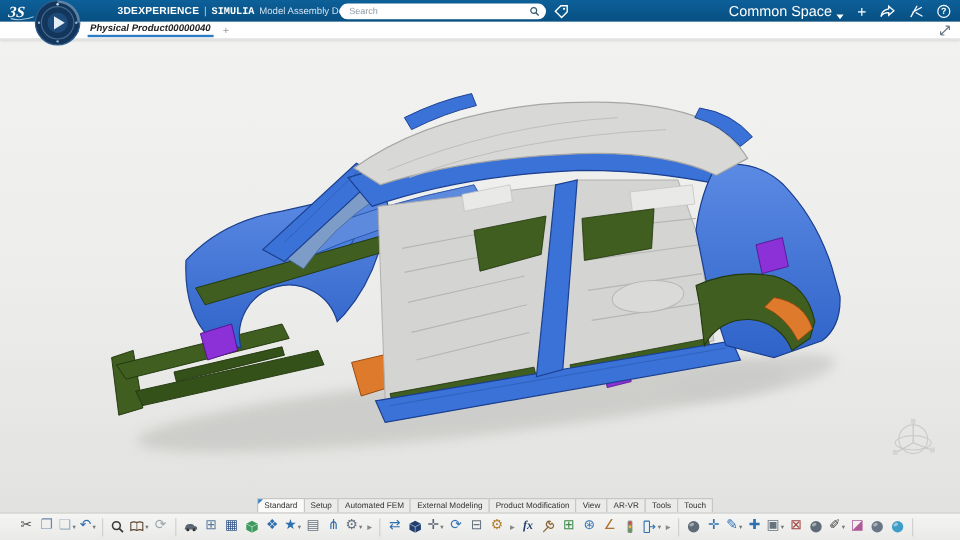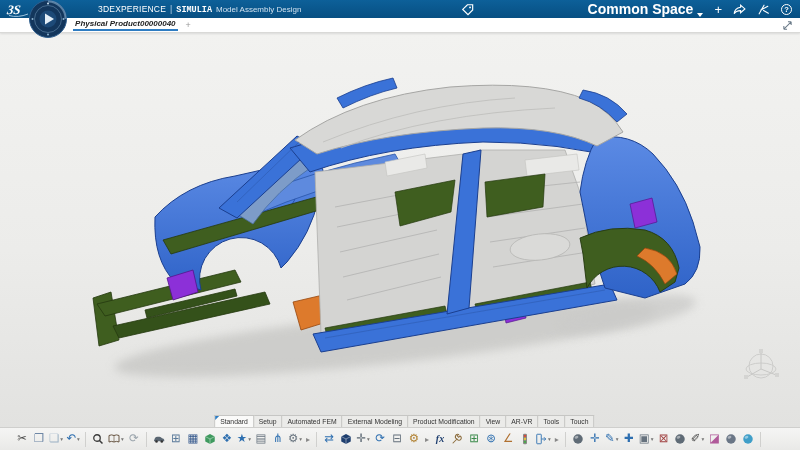--- a/index.html
+++ b/index.html
@@ -5,30 +5,30 @@
   * { margin:0; padding:0; box-sizing:border-box; }
   html,body { width:800px; height:450px; overflow:hidden; }
   body { font-family:"Liberation Sans", sans-serif; background:#e8e8e6; }
   .app { position:relative; width:800px; height:450px; display:flex; flex-direction:column; }
 
   
   .topbar { position:relative; height:18px; background:linear-gradient(#0d6099,#074f82); display:flex; align-items:center; padding:0 8px 0 6px; z-index:30; }
   .logo3ds { width:26px; height:16px; flex:0 0 auto; }
   .compass { position:absolute; left:28px; top:-1px; width:40px; height:40px; z-index:40; cursor:pointer; }
   .titlewrap { margin-left:66px; display:flex; align-items:baseline; gap:4px; white-space:nowrap; }
-  .brand { color:#fff; font-weight:normal; font-size:8.5px; letter-spacing:.2px; }
+  .brand { color:#fff; font-weight:bold; font-size:8.5px; letter-spacing:.2px; }
   .tdiv { color:#bcd4e6; font-size:8.5px; }
   .appname { color:#fff; font-weight:bold; font-size:8.5px;font-family:Liberation Mono, monospace; }
   .module { color:#cfe0ee; font-size:8px; }
   .searchpill { position:absolute; left:283px; top:3px; width:172px; height:12.5px; background:#fff; border-radius:7px; display:flex; align-items:center; padding:0 5px 0 8px; }
   .searchpill input { flex:1; border:none; outline:none; font-size:7.5px; color:#334; background:transparent; font-family:inherit; }
   .searchpill input::placeholder { color:#8a9aa6; }
   .tagbtn { position:absolute; left:461px; top:2.5px; width:14px; height:14px; cursor:pointer; }
   .topright { margin-left:auto; display:flex; align-items:center; gap:11px; }
-  .space { display:flex; align-items:flex-end; gap:4px; color:#fff; font-size:14px; cursor:pointer;font-weight:bold; }
+  .space { display:flex; align-items:flex-end; gap:4px; color:#fff; font-size:12px; cursor:pointer; }
   .caret { width:0; height:0; border-left:3px solid transparent; border-right:3px solid transparent; border-top:4px solid #fff; }
   .tico { color:#fff; font-size:11px; line-height:1; cursor:pointer; display:flex; align-items:center; }
   .helpico { width:11px; height:11px; border:1px solid #fff; border-radius:50%; color:#fff; font-size:7.5px; font-weight:bold; display:flex; align-items:center; justify-content:center; cursor:pointer; }
 
   
   .docbar { position:relative; height:15px; background:#fff; border-bottom:1px solid #d9d9d7; box-shadow:0 1px 2px rgba(0,0,0,.10); display:flex; align-items:center; padding-left:60px; z-index:20; }
   .homeico { font-size:10px; color:#3a3a3a; margin-right:7px; cursor:pointer; line-height:1; }
   .doctab { font-size:8px; font-weight:bold; font-style:italic; color:#222; border-bottom:2px solid #2e7cc2; padding:0 2px 1px 2px; cursor:pointer; }
   .newtab { font-size:9px; color:#999; margin-left:8px; cursor:pointer; }
   .expandico { position:absolute; right:7px; top:2px; cursor:pointer; }
@@ -112,20 +112,27 @@
       <circle cx="20" cy="4.5" r="1" fill="#cfe2f2"></circle>
         <circle cx="20" cy="35.5" r="1" fill="#8fb4d2"></circle>
       <circle cx="4.5" cy="20" r="1" fill="#8fb4d2"></circle>
         <circle cx="35.5" cy="20" r="1" fill="#8fb4d2"></circle>
     </svg>
     <div class="titlewrap">
       <span class="brand">3DEXPERIENCE</span>
       <span class="tdiv">|</span>
       <span class="appname">SIMULIA</span>
       <span class="module">Model Assembly Design</span>
+    </div>
+    <div class="searchpill">
+      <input type="text" placeholder="Search" style="">
+      <svg width="9" height="9" viewBox="0 0 24 24">
+          <circle cx="10" cy="10" r="6.5" fill="none" stroke="#35586f" stroke-width="2.6"></circle>
+          <line x1="15" y1="15" x2="21" y2="21" stroke="#35586f" stroke-width="3"></line>
+        </svg>
     </div>
     <svg class="tagbtn" viewBox="0 0 24 24">
       <path d="M3,11 L11,3 L20,3 L20,12 L12,20 Z" fill="none" stroke="#fff" stroke-width="2"></path>
         <circle cx="15.5" cy="7.5" r="1.6" fill="#fff"></circle>
     </svg>
     <div class="topright">
       <div class="space">
         <span>Common Space</span>
         <span class="caret"></span>
       </div>

